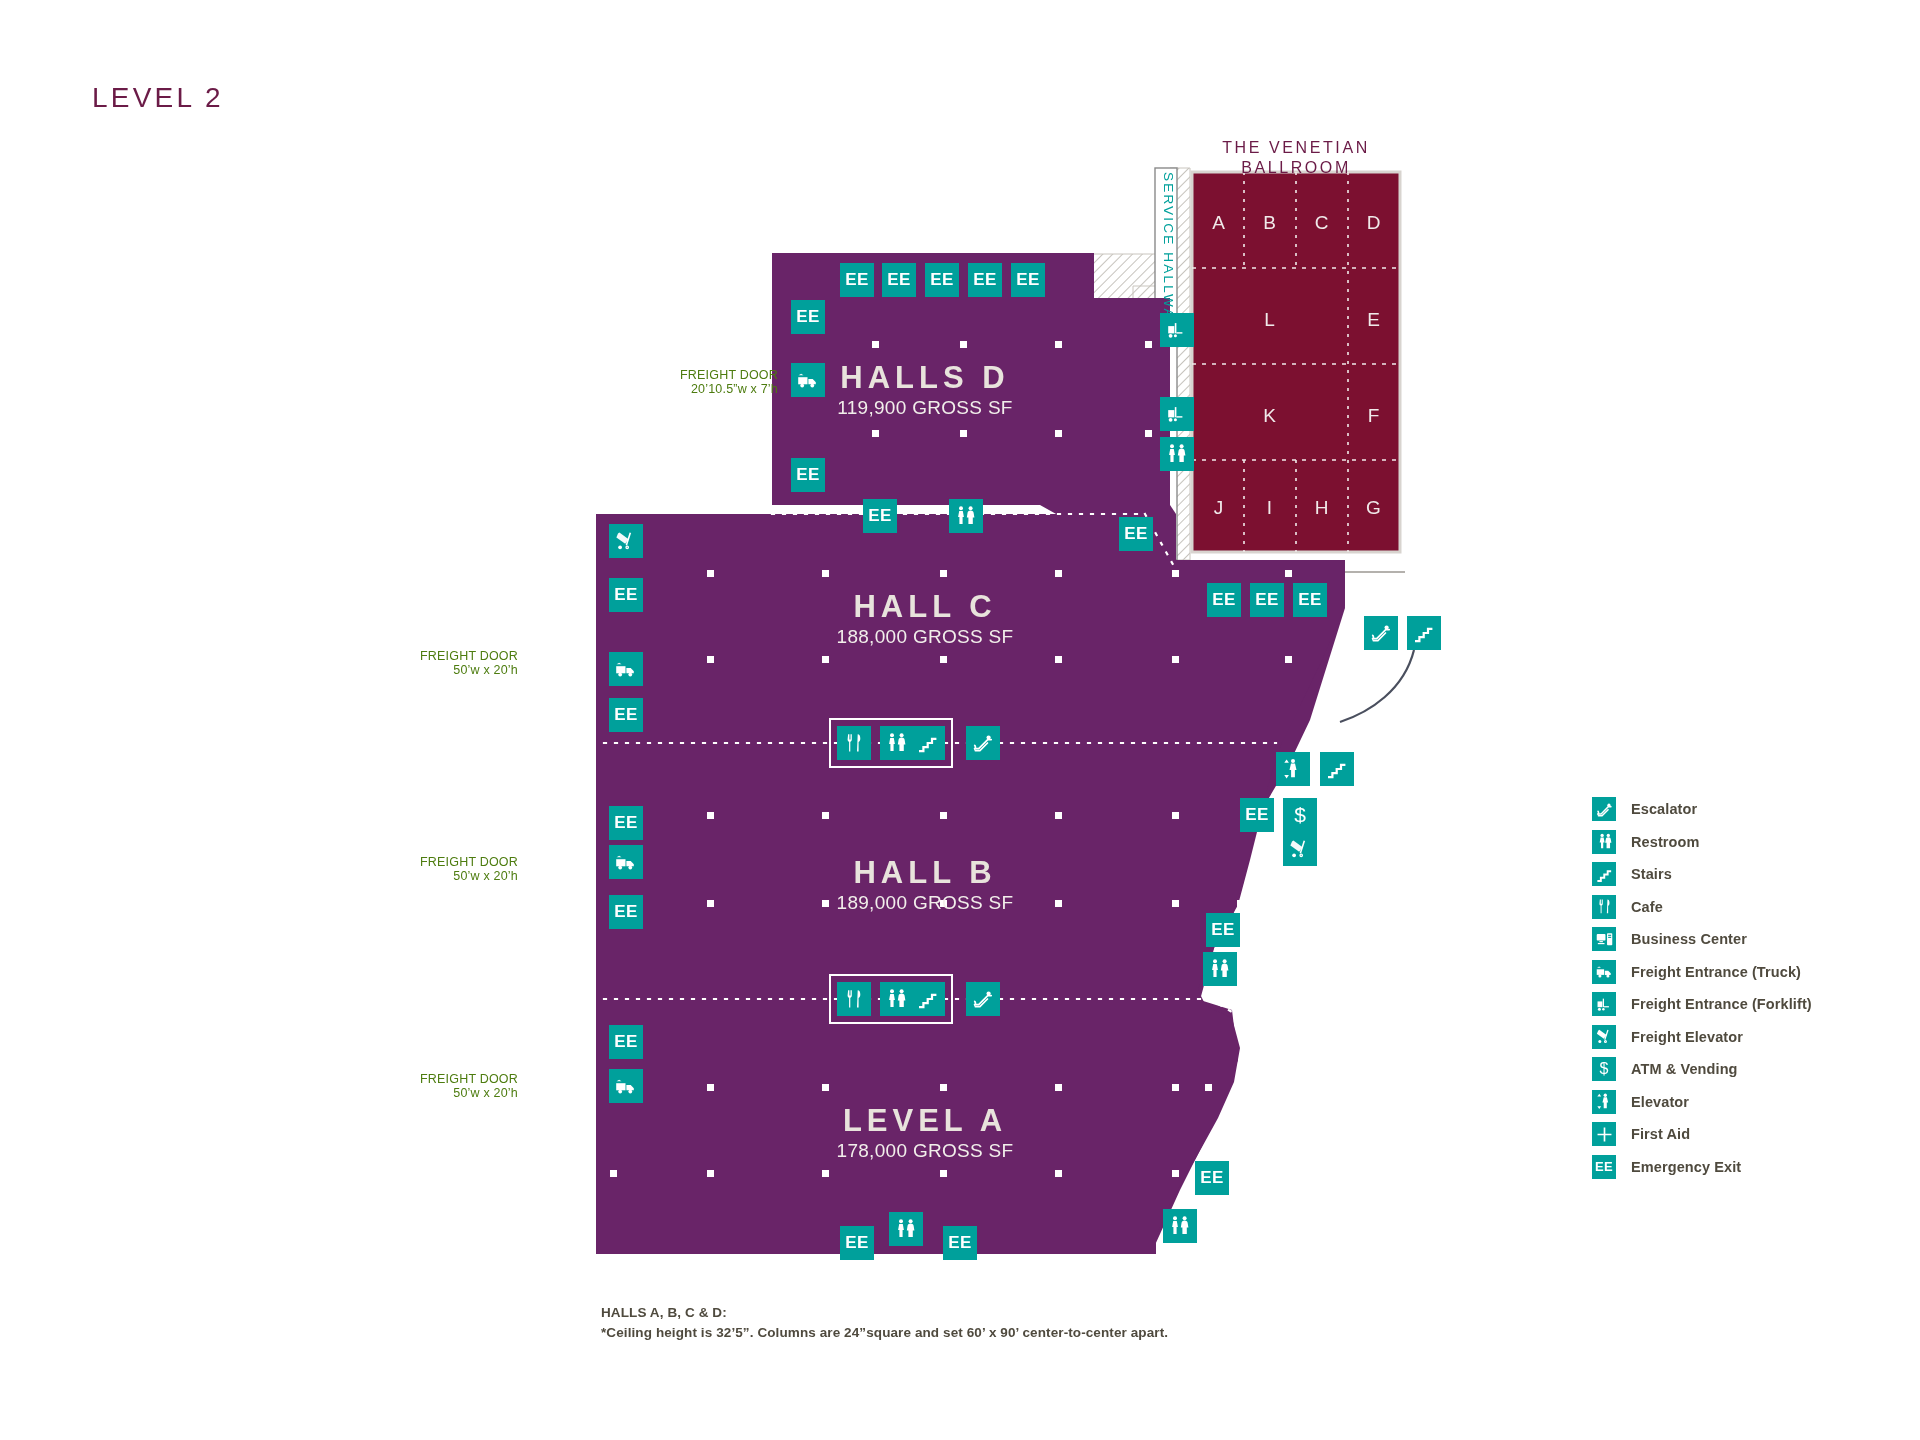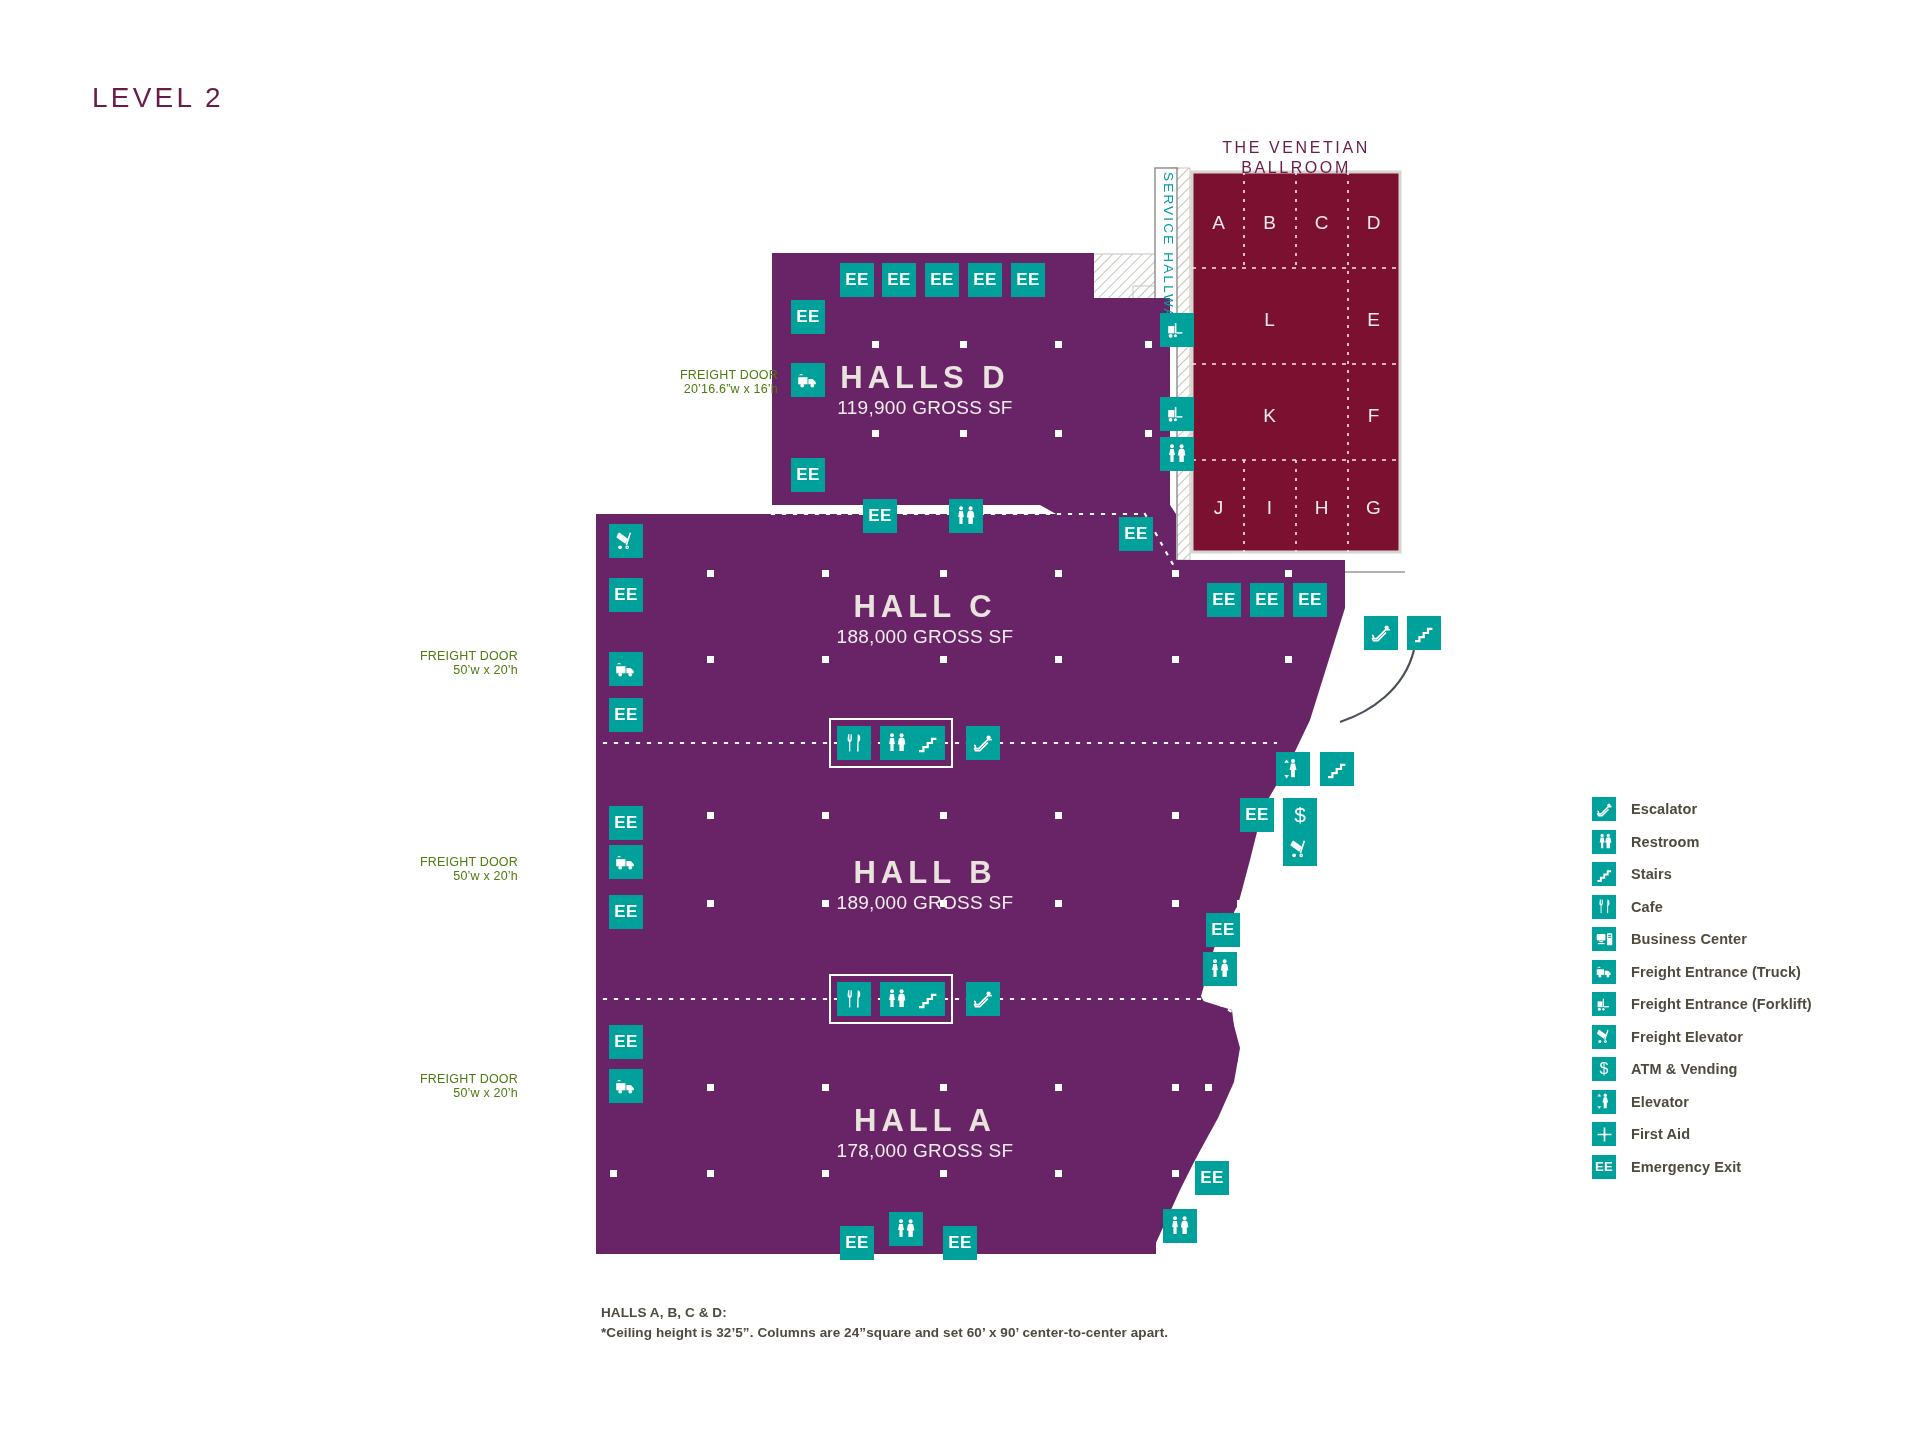--- a/index.html
+++ b/index.html
@@ -276,26 +276,26 @@
 
   <div class="hall-name" style="left:925px;top:360px;">HALLS D</div>
   <div class="hall-sf" style="left:925px;top:397px;">119,900 GROSS SF</div>
 
   <div class="hall-name" style="left:925px;top:589px;">HALL C</div>
   <div class="hall-sf" style="left:925px;top:626px;">188,000 GROSS SF</div>
 
   <div class="hall-name" style="left:925px;top:855px;">HALL B</div>
   <div class="hall-sf" style="left:925px;top:892px;">189,000 GROSS SF</div>
 
-  <div class="hall-name" style="left:925px;top:1103px;">HALL A</div>
+  <div class="hall-name" style="left:925px;top:1103px;">LEVEL A</div>
   <div class="hall-sf" style="left:925px;top:1140px;">178,000 GROSS SF</div>
 
   <div class="freight-label" style="left:538px;top:382px;width:240px;">
     <div>FREIGHT DOOR</div>
-    <div>20’16.6”w x 16’h</div>
+    <div>20’10.5”w x 7’h</div>
   </div>
   <div class="freight-label" style="left:278px;top:663px;width:240px;">
     <div>FREIGHT DOOR</div>
     <div>50’w x 20’h</div>
   </div>
   <div class="freight-label" style="left:278px;top:869px;width:240px;">
     <div>FREIGHT DOOR</div>
     <div>50’w x 20’h</div>
   </div>
   <div class="freight-label" style="left:278px;top:1086px;width:240px;">

